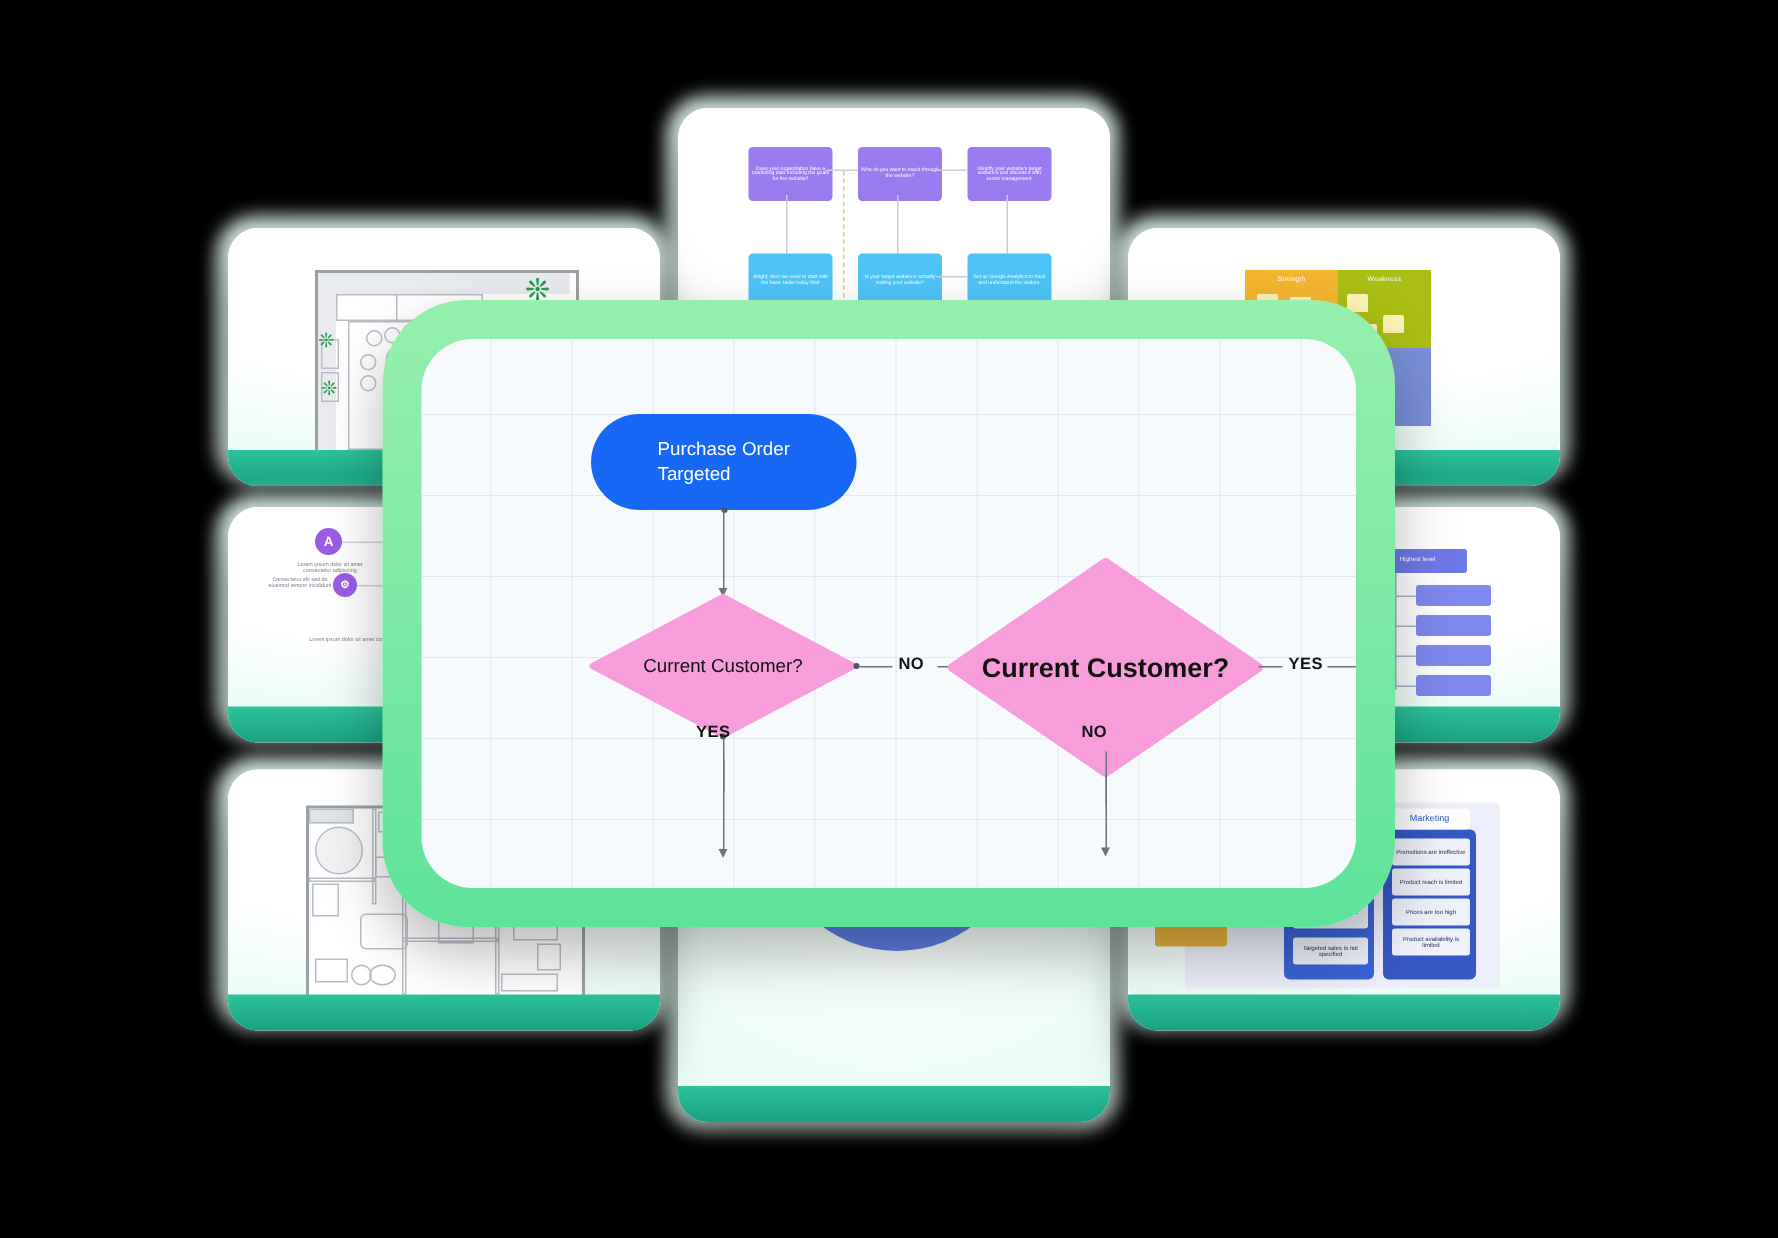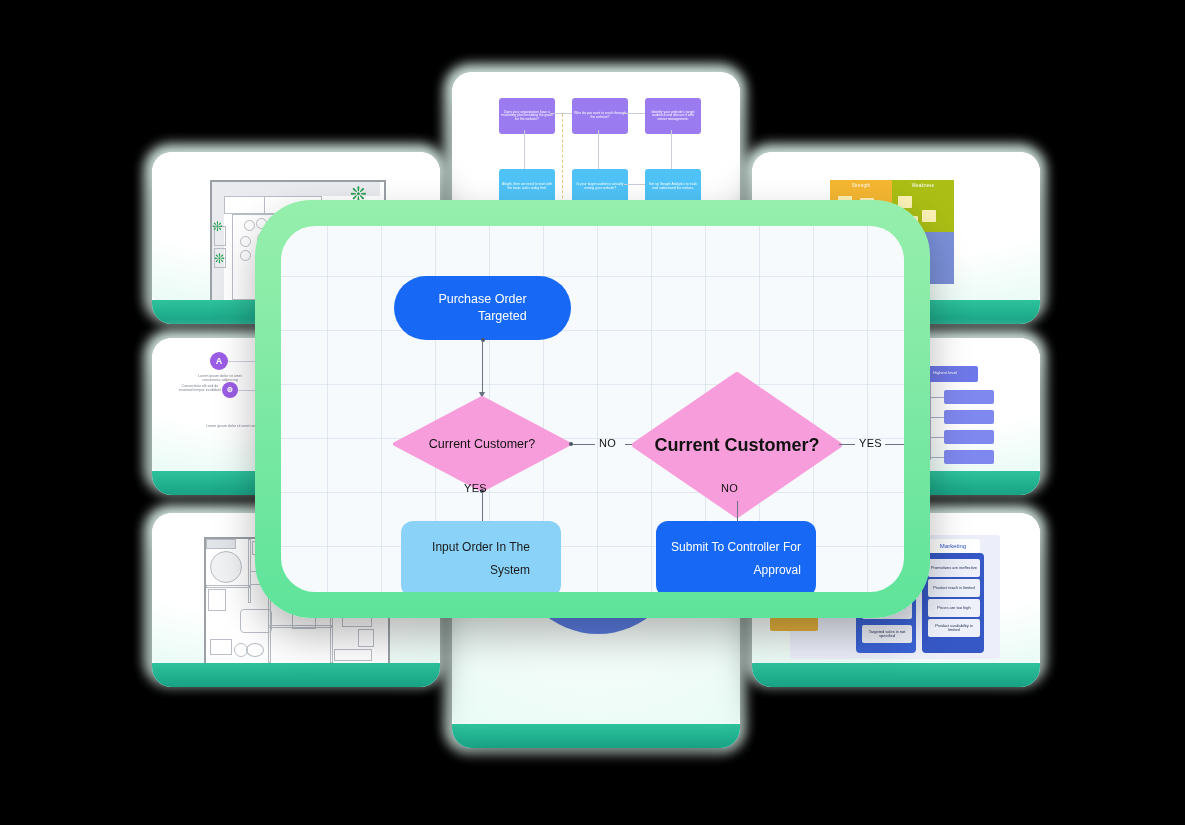--- a/index.html
+++ b/index.html
@@ -97,38 +97,38 @@
   #grid{
     position:absolute;inset:0;
     background-image:
       linear-gradient(to right, rgba(206,216,230,.55) 1px, transparent 1px),
       linear-gradient(to bottom, rgba(206,216,230,.55) 1px, transparent 1px);
     background-size:54px 54px;
     background-position:-8px -4px;
   }
 
   .node{position:absolute;display:flex;align-items:center;justify-content:center;
-        text-align:right;line-height:1.35;}
+        text-align:left;line-height:1.35;}
   .pill{border-radius:42px;background:#1668f5;color:#fff;font-size:12.5px;}
   .rect{border-radius:12px;font-size:12px;}
   .rect.blue{background:#1668f5;color:#fff;}
   .rect.lblue{background:#8ad2f8;color:#1a1a1a;}
 
   .diamond{position:absolute;}
   .diamond svg{display:block;}
   .dlabel{position:absolute;inset:0;display:flex;align-items:center;justify-content:center;
           color:#111;text-align:center;}
 
   .edge{position:absolute;background:#6b7280;}
   .edge.v{width:1.5px;}
   .edge.h{height:1.5px;}
   .arrow{position:absolute;width:0;height:0;}
   .arrow.down{border-left:3.5px solid transparent;border-right:3.5px solid transparent;border-top:6px solid #6b7280;}
   .dot{position:absolute;width:4px;height:4px;border-radius:50%;background:#4b5563;}
-  .elabel{position:absolute;font-size:11px;font-weight:400;color:#111;letter-spacing:.3px;}
+  .elabel{position:absolute;font-size:11px;font-weight:700;color:#111;letter-spacing:.3px;}
 </style>
 </head>
 <body>
 
 <div id="stage">
 
   <div class="halo" style="left:444px;top:64px;width:302px;height:690px;"></div>
   <div class="card" style="left:452px;top:72px;width:288px;height:676px;">
     <div class="sheet">
         <div class="glow"></div>
@@ -354,35 +354,23 @@
       <div class="edge h" style="left:558px;top:217.5px;width:16px;"></div>
       <div class="elabel" style="left:578px;top:211px;">YES</div>
       <div class="edge h" style="left:604px;top:217.5px;width:22px;"></div>
 
       <div class="dot" style="left:199px;top:263px;"></div>
       <div class="edge v" style="left:200.7px;top:266px;height:36px;"></div>
       <div class="elabel" style="left:183px;top:256px;">YES</div>
       <div class="edge v" style="left:200.7px;top:280px;height:62px;"></div>
       <div class="arrow down" style="left:198px;top:340px;"></div>
 
-      <div class="node rect lblue" style="left:120px;top:295px;width:160px;height:76px;">
-        <span style="display:block;line-height:1.9;">
-          <span>Input Order In The</span><br>
-          <span>System</span>
-        </span>
-      </div>
 
       <div class="edge v" style="left:455.5px;top:290px;height:20px;"></div>
       <div class="elabel" style="left:440px;top:256px;">NO</div>
       <div class="edge v" style="left:455.5px;top:275px;height:66px;"></div>
       <div class="arrow down" style="left:453px;top:339px;"></div>
 
-      <div class="node rect blue" style="left:375px;top:295px;width:160px;height:76px;">
-        <span style="display:block;line-height:1.9;">
-          <span>Submit To Controller For</span><br>
-          <span>Approval</span>
-        </span>
-      </div>
 
     </div>
   </div>
 
 </div>
 
 </body></html>

